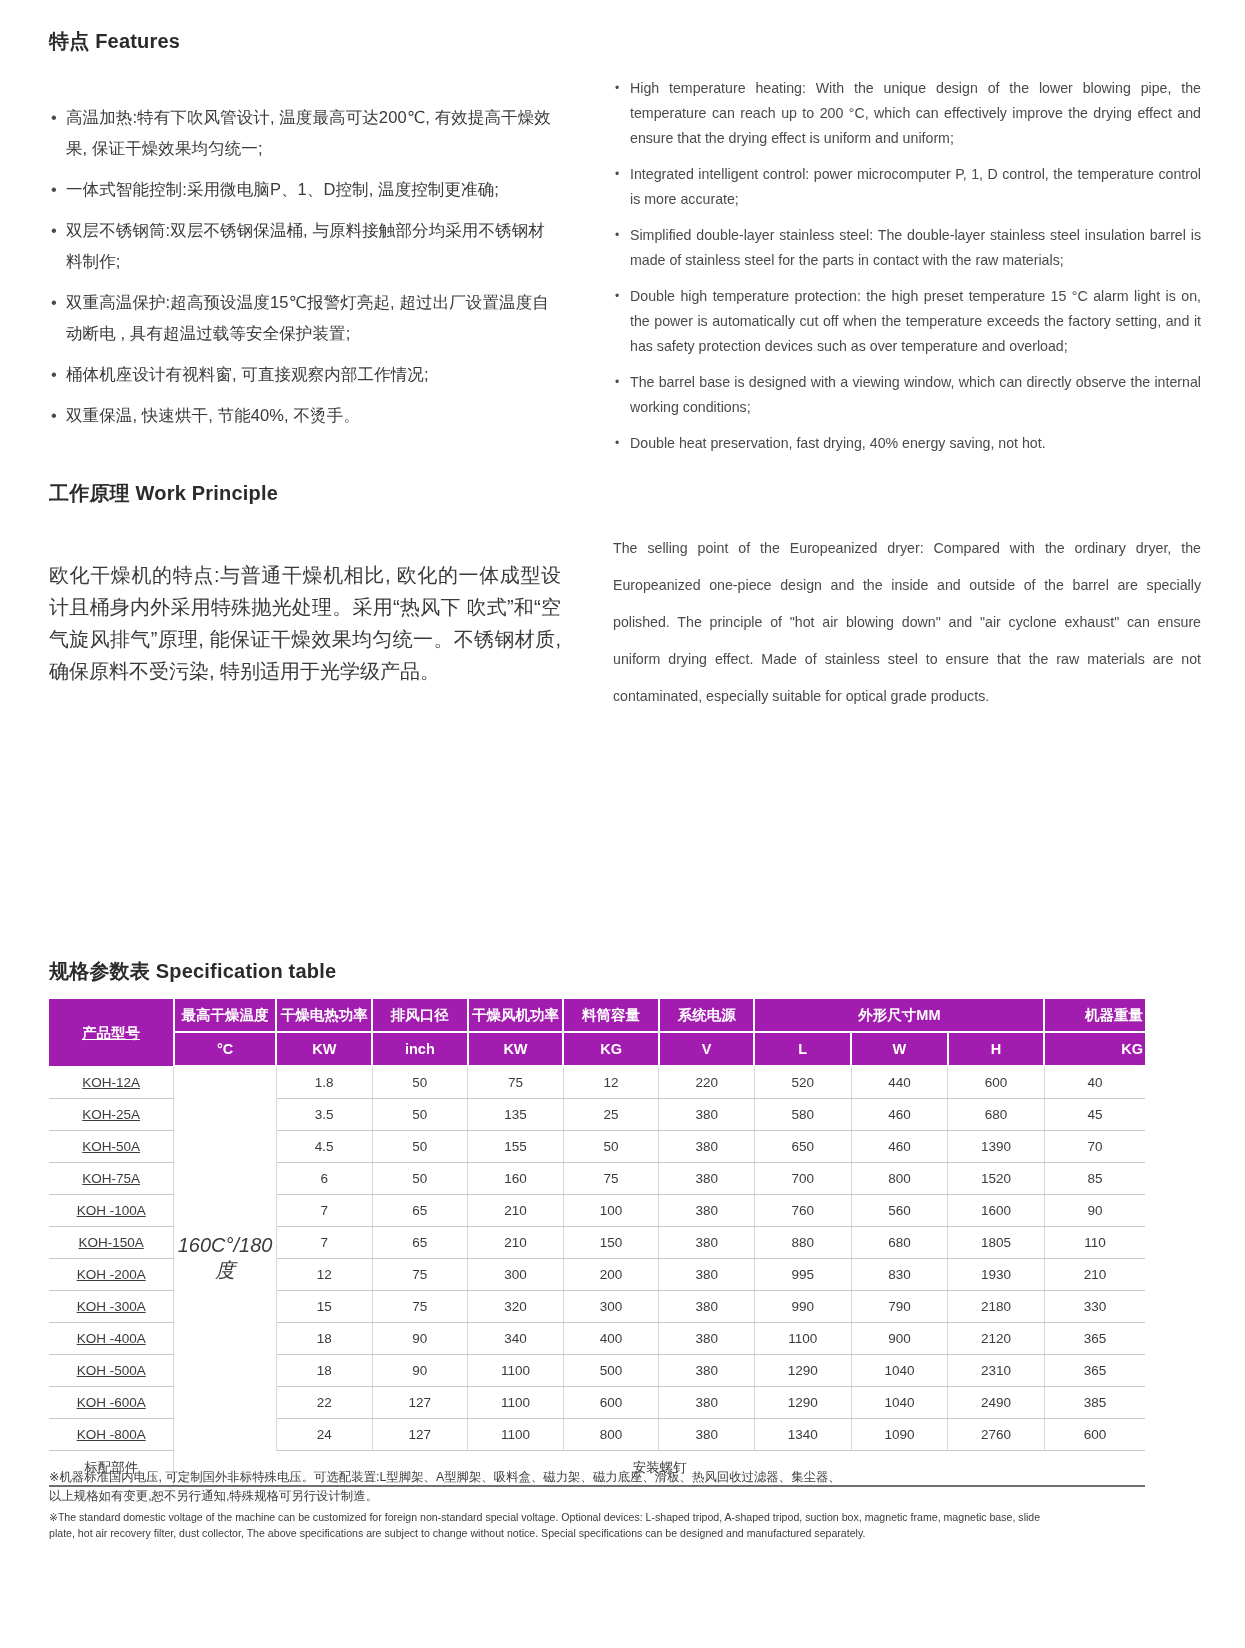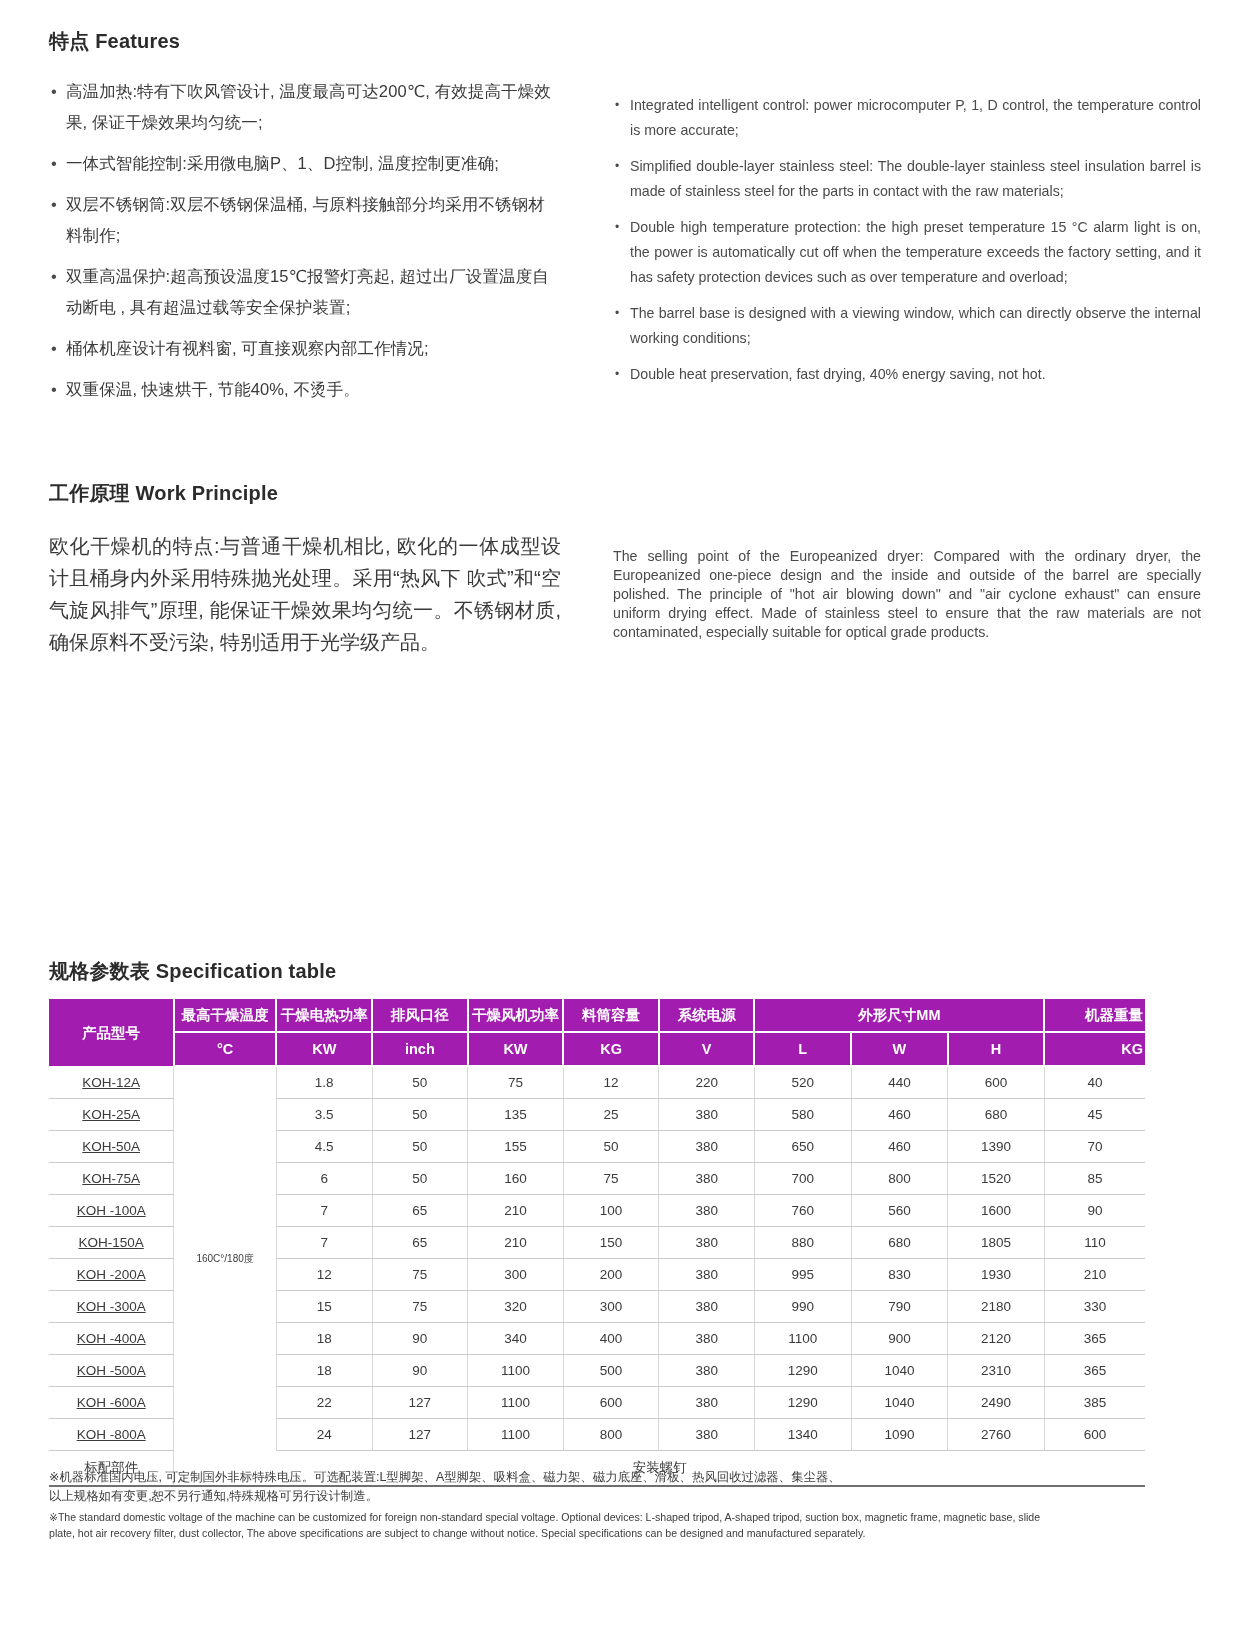--- a/index.html
+++ b/index.html
@@ -67,21 +67,21 @@
 
   
   .cn-para {
     font-size: 20px;
     line-height: 32px;
     color: #3a3a3a;
     text-align: justify;
   }
   .en-para {
     font-size: 14.2px;
-    line-height: 19px;
+    line-height: 37px;
     color: #4a4a4a;
     text-align: justify;
     text-justify: inter-word;
   }
 
   
   table.spec {
     border-collapse: collapse;
     width: 1096px;
     table-layout: fixed;
@@ -96,37 +96,38 @@
     background: #a21caf;
     color: #ffffff;
     font-weight: bold;
     font-size: 14.5px;
     border-right: 2px solid #ffffff;
     border-bottom: 2px solid #ffffff;
     padding: 7px 2px;
     line-height: 1.25;
   }
   table.spec thead th.last-col { border-right: none; text-align: right; }
-  table.spec thead th.no-bb { border-bottom: none; }
+  table.spec thead th.no-bb { border-bottom: none; text-decoration: underline; }
 
   table.spec tbody td {
     border-bottom: 1.5px solid #c9c9c9;
     border-right: 1.5px solid #d8d8d8;
     padding: 8px 2px;
     height: 30px;
     background: #ffffff;
   }
   table.spec tbody td.model {
     border-right: 1.5px solid #d8d8d8;
     text-decoration: underline;
   }
   table.spec tbody td.merged {
     border-right: 1.5px solid #d8d8d8;
     border-bottom: none;
-    font-size: 10px;
+    font-size: 20px;
+    font-style: italic;
   }
   table.spec tbody td.last-col { border-right: none; }
   table.spec tbody tr.accessory td {
     border-bottom: 2.5px solid #6f6f6f;
   }
   table.spec tbody tr.accessory td.acc-label {
     border-right: 1.5px solid #d8d8d8;
   }
   table.spec tbody tr.last-data td { }
   .note-cn {
@@ -156,20 +157,21 @@
         <li>一体式智能控制:采用微电脑P、1、D控制, 温度控制更准确;</li>
         <li>双层不锈钢筒:双层不锈钢保温桶, 与原料接触部分均采用不锈钢材料制作;</li>
         <li>双重高温保护:超高预设温度15℃报警灯亮起, 超过出厂设置温度自动断电 , 具有超温过载等安全保护装置;</li>
         <li>桶体机座设计有视料窗, 可直接观察内部工作情况;</li>
         <li>双重保温, 快速烘干, 节能40%, 不烫手。</li>
       </ul>
     </div>
     <div class="col-gap"></div>
     <div class="col-right">
       <ul class="bullets en-list">
+        <li>High temperature heating: With the unique design of the lower blowing pipe, the temperature can reach up to 200 °C, which can effectively improve the drying effect and ensure that the drying effect is uniform and uniform;</li>
         <li>Integrated intelligent control: power microcomputer P, 1, D control, the temperature control is more accurate;</li>
         <li>Simplified double-layer stainless steel: The double-layer stainless steel insulation barrel is made of stainless steel for the parts in contact with the raw materials;</li>
         <li>Double high temperature protection: the high preset temperature 15 °C alarm light is on, the power is automatically cut off when the temperature exceeds the factory setting, and it has safety protection devices such as over temperature and overload;</li>
         <li>The barrel base is designed with a viewing window, which can directly observe the internal working conditions;</li>
         <li>Double heat preservation, fast drying, 40% energy saving, not hot.</li>
       </ul>
     </div>
   </div>
 
   <div style="position:absolute; left:49px; top:480px; width:1152px;">

